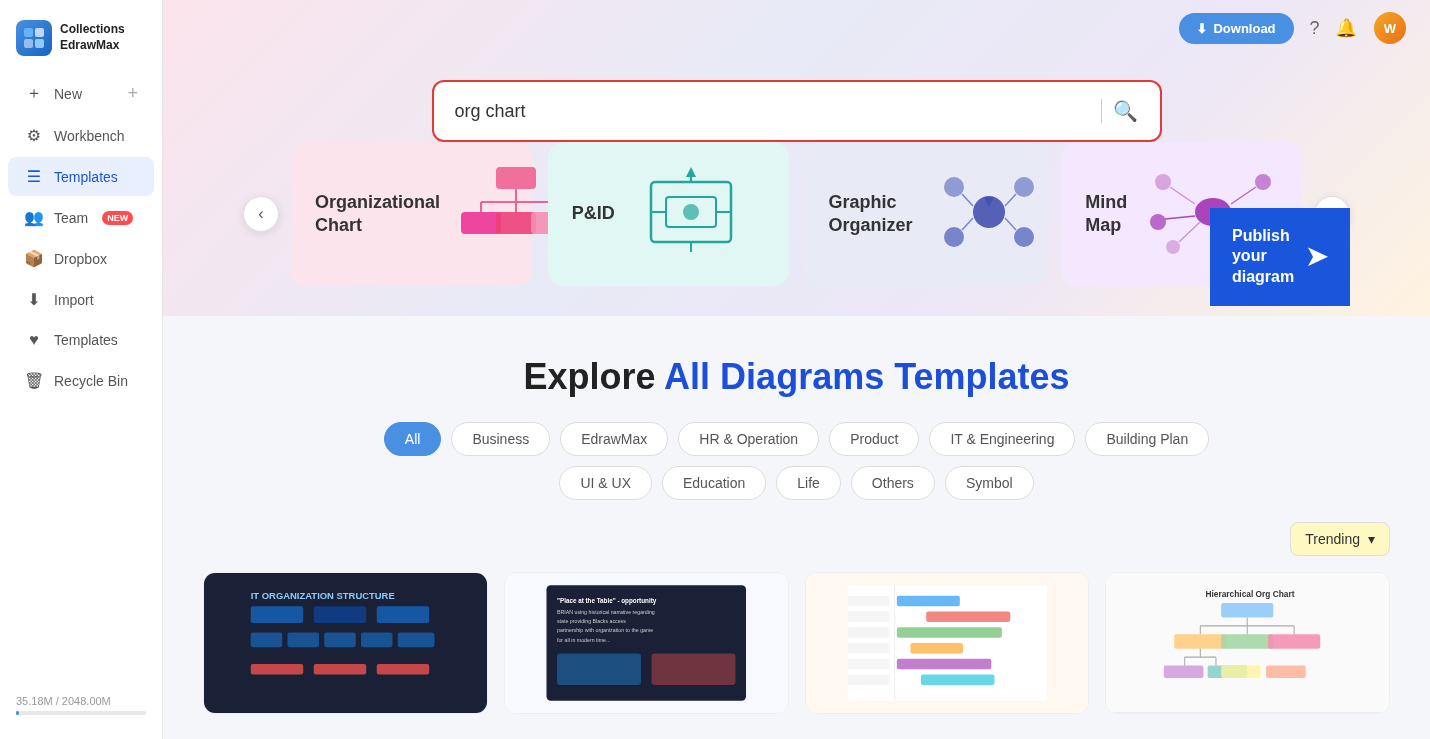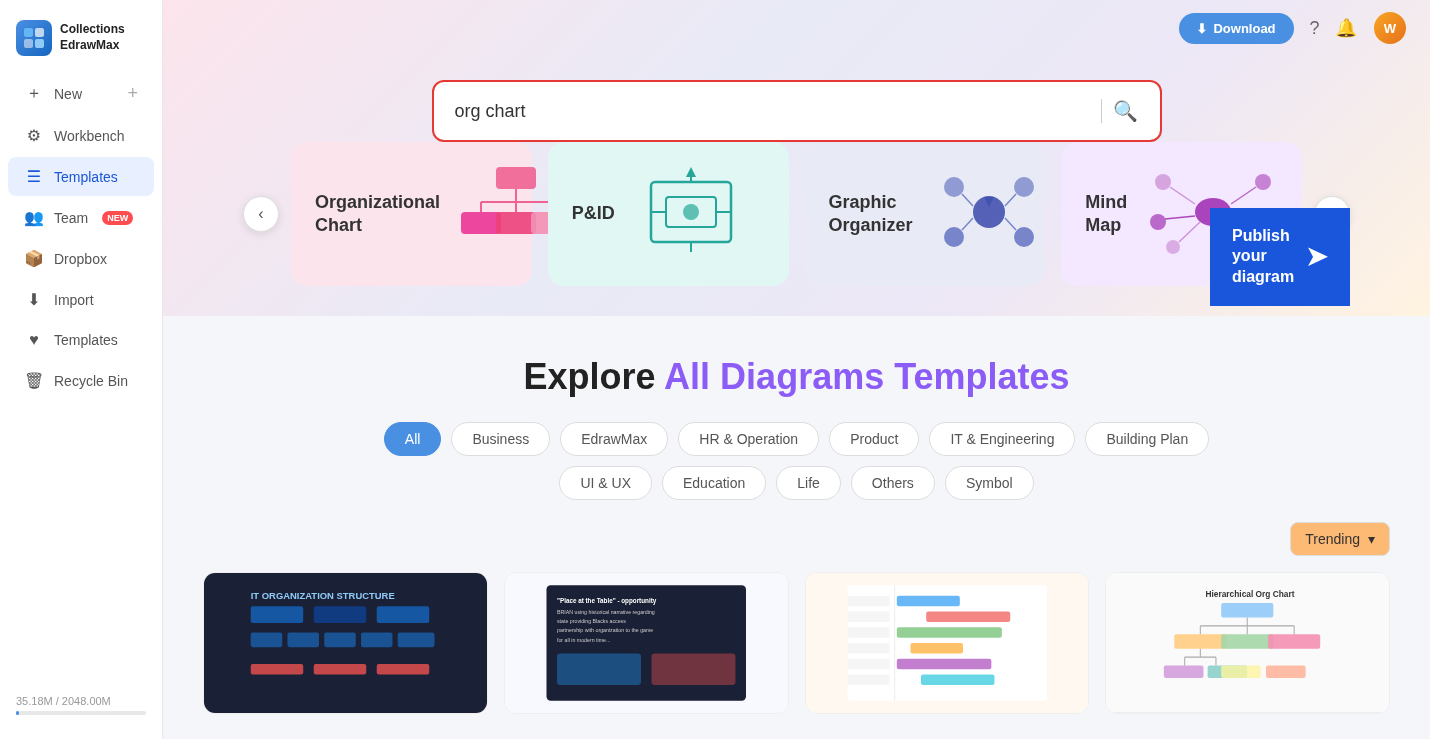--- a/index.html
+++ b/index.html
@@ -231,21 +231,21 @@
 
     
     .explore-section { padding: 40px 40px 20px; }
     .explore-title {
       text-align: center;
       font-size: 36px;
       font-weight: 800;
       color: #222;
       margin-bottom: 24px;
     }
-    .explore-title .highlight { color: #8b5cf6; }
+    .explore-title .highlight { color: #1d4ed8; }
 
     .filter-row {
       display: flex; flex-wrap: wrap; gap: 10px;
       justify-content: center;
       margin-bottom: 10px;
     }
     .filter-chip {
       padding: 8px 20px;
       border-radius: 20px;
       border: 1px solid #ddd;
@@ -265,21 +265,21 @@
     .trending-row {
       display: flex; justify-content: flex-end;
       padding: 12px 0 16px;
     }
     .trending-select {
       border: 1px solid #ddd;
       border-radius: 8px;
       padding: 8px 14px;
       font-size: 14px;
       color: #333;
-      background: #fdba74;
+      background: #fef9c3;
       cursor: pointer;
       display: flex; align-items: center; gap: 8px;
     }
 
     
     .template-grid {
       display: grid;
       grid-template-columns: repeat(4, 1fr);
       gap: 16px;
     }

